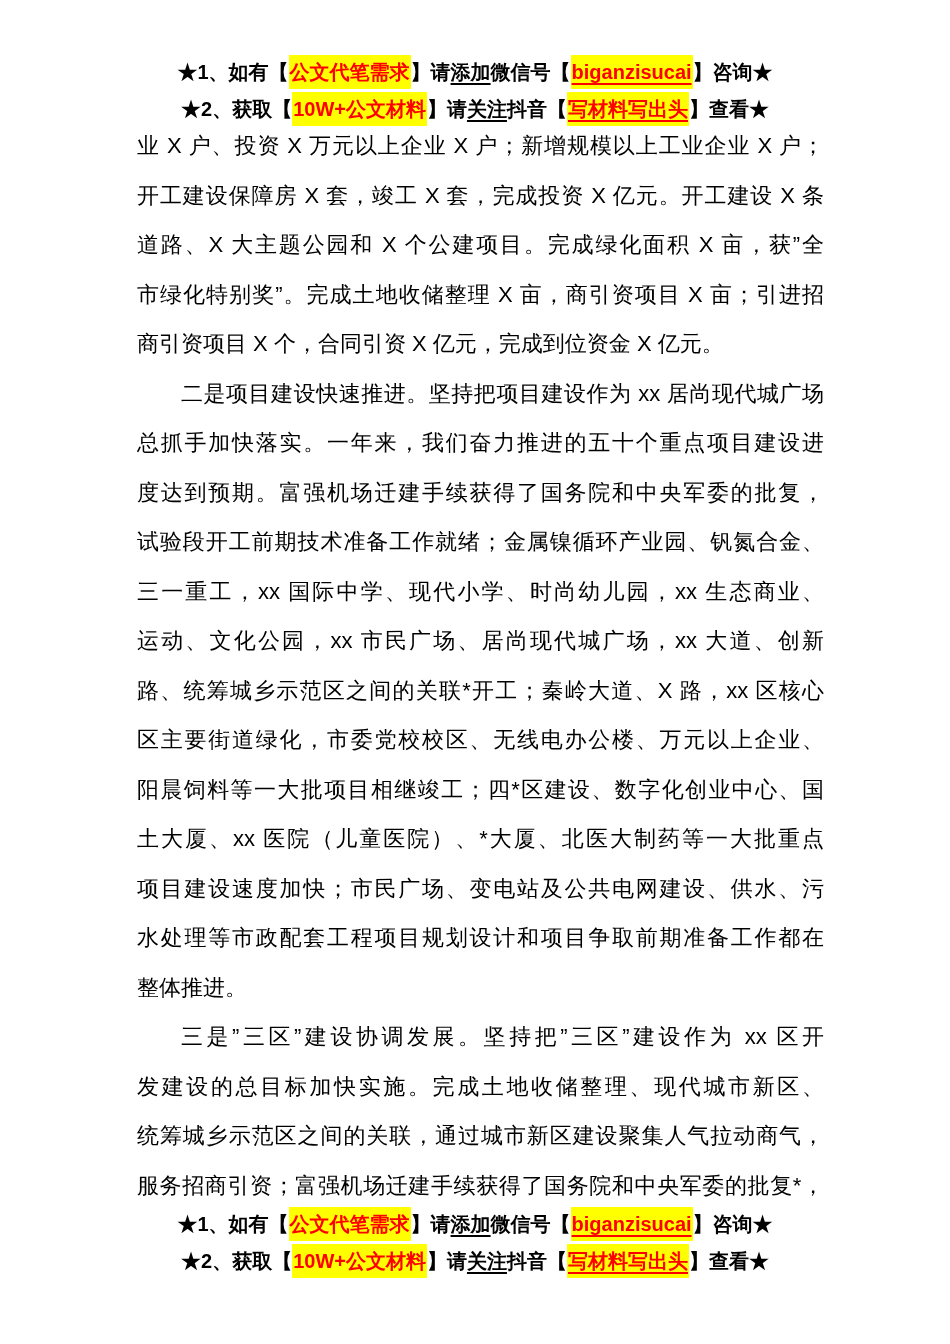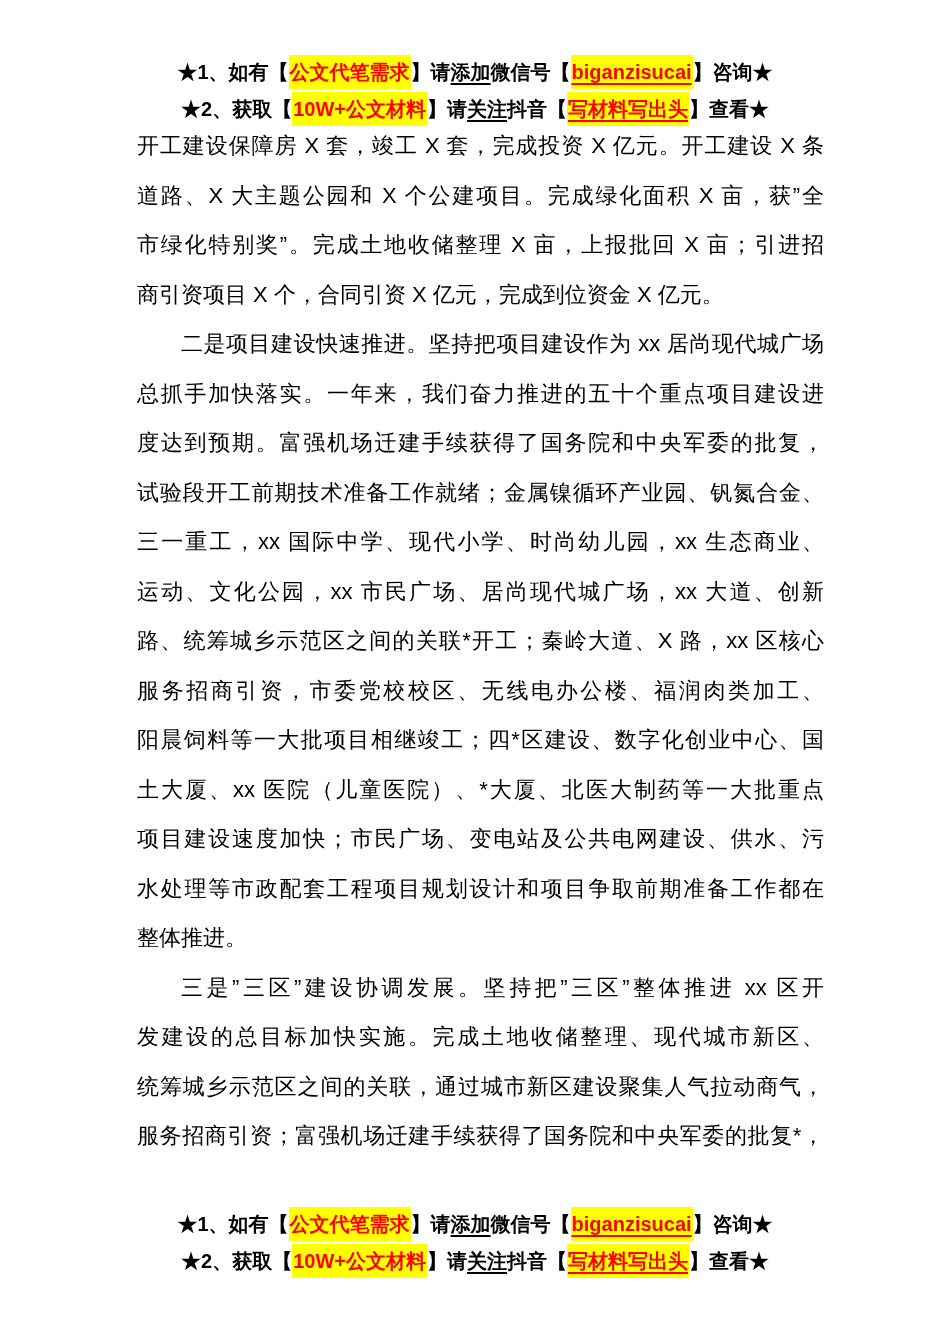--- a/index.html
+++ b/index.html
@@ -53,38 +53,39 @@
 </style>
 </head>
 <body>
 
 <div class="page">
   <div class="banner banner-top">
       <div class="banner-line"><span>★1、如有【</span><span class="hl red">公文代笔需求</span><span>】请</span><span class="u">添加</span><span>微信号【</span><span class="hl red u">biganzisucai</span><span>】咨询★</span></div>
       <div class="banner-line"><span>★2、获取【</span><span class="hl red">10W+公文材料</span><span>】请</span><span class="u">关注</span><span>抖音【</span><span class="hl red u">写材料写出头</span><span>】查看★</span></div>
     </div>
   <div class="doc-body">
+      <div class="line">业 X 户、投资 X 万元以上企业 X 户；新增规模以上工业企业 X 户；</div>
       <div class="line">开工建设保障房 X 套，竣工 X 套，完成投资 X 亿元。开工建设 X 条</div>
       <div class="line">道路、X 大主题公园和 X 个公建项目。完成绿化面积 X 亩，获”全</div>
-      <div class="line">市绿化特别奖”。完成土地收储整理 X 亩，上报批回 X 亩；引进招</div>
+      <div class="line">市绿化特别奖”。完成土地收储整理 X 亩，商引资项目 X 亩；引进招</div>
       <div class="line flush">商引资项目 X 个，合同引资 X 亿元，完成到位资金 X 亿元。</div>
       <div class="line indent">二是项目建设快速推进。坚持把项目建设作为 xx 居尚现代城广场</div>
       <div class="line">总抓手加快落实。一年来，我们奋力推进的五十个重点项目建设进</div>
       <div class="line">度达到预期。富强机场迁建手续获得了国务院和中央军委的批复，</div>
       <div class="line">试验段开工前期技术准备工作就绪；金属镍循环产业园、钒氮合金、</div>
       <div class="line">三一重工，xx 国际中学、现代小学、时尚幼儿园，xx 生态商业、</div>
       <div class="line">运动、文化公园，xx 市民广场、居尚现代城广场，xx 大道、创新</div>
       <div class="line">路、统筹城乡示范区之间的关联*开工；秦岭大道、X 路，xx 区核心</div>
-      <div class="line">服务招商引资，市委党校校区、无线电办公楼、福润肉类加工、</div>
+      <div class="line">区主要街道绿化，市委党校校区、无线电办公楼、万元以上企业、</div>
       <div class="line">阳晨饲料等一大批项目相继竣工；四*区建设、数字化创业中心、国</div>
       <div class="line">土大厦、xx 医院（儿童医院）、*大厦、北医大制药等一大批重点</div>
       <div class="line">项目建设速度加快；市民广场、变电站及公共电网建设、供水、污</div>
       <div class="line">水处理等市政配套工程项目规划设计和项目争取前期准备工作都在</div>
       <div class="line flush">整体推进。</div>
-      <div class="line indent">三是”三区”建设协调发展。坚持把”三区”整体推进 xx 区开</div>
+      <div class="line indent">三是”三区”建设协调发展。坚持把”三区”建设作为 xx 区开</div>
       <div class="line">发建设的总目标加快实施。完成土地收储整理、现代城市新区、</div>
       <div class="line">统筹城乡示范区之间的关联，通过城市新区建设聚集人气拉动商气，</div>
       <div class="line">服务招商引资；富强机场迁建手续获得了国务院和中央军委的批复*，</div>
     </div>
   <div class="banner banner-bottom">
       <div class="banner-line"><span>★1、如有【</span><span class="hl red">公文代笔需求</span><span>】请</span><span class="u">添加</span><span>微信号【</span><span class="hl red u">biganzisucai</span><span>】咨询★</span></div>
       <div class="banner-line"><span>★2、获取【</span><span class="hl red">10W+公文材料</span><span>】请</span><span class="u">关注</span><span>抖音【</span><span class="hl red u">写材料写出头</span><span>】查看★</span></div>
     </div>
 </div>
 

